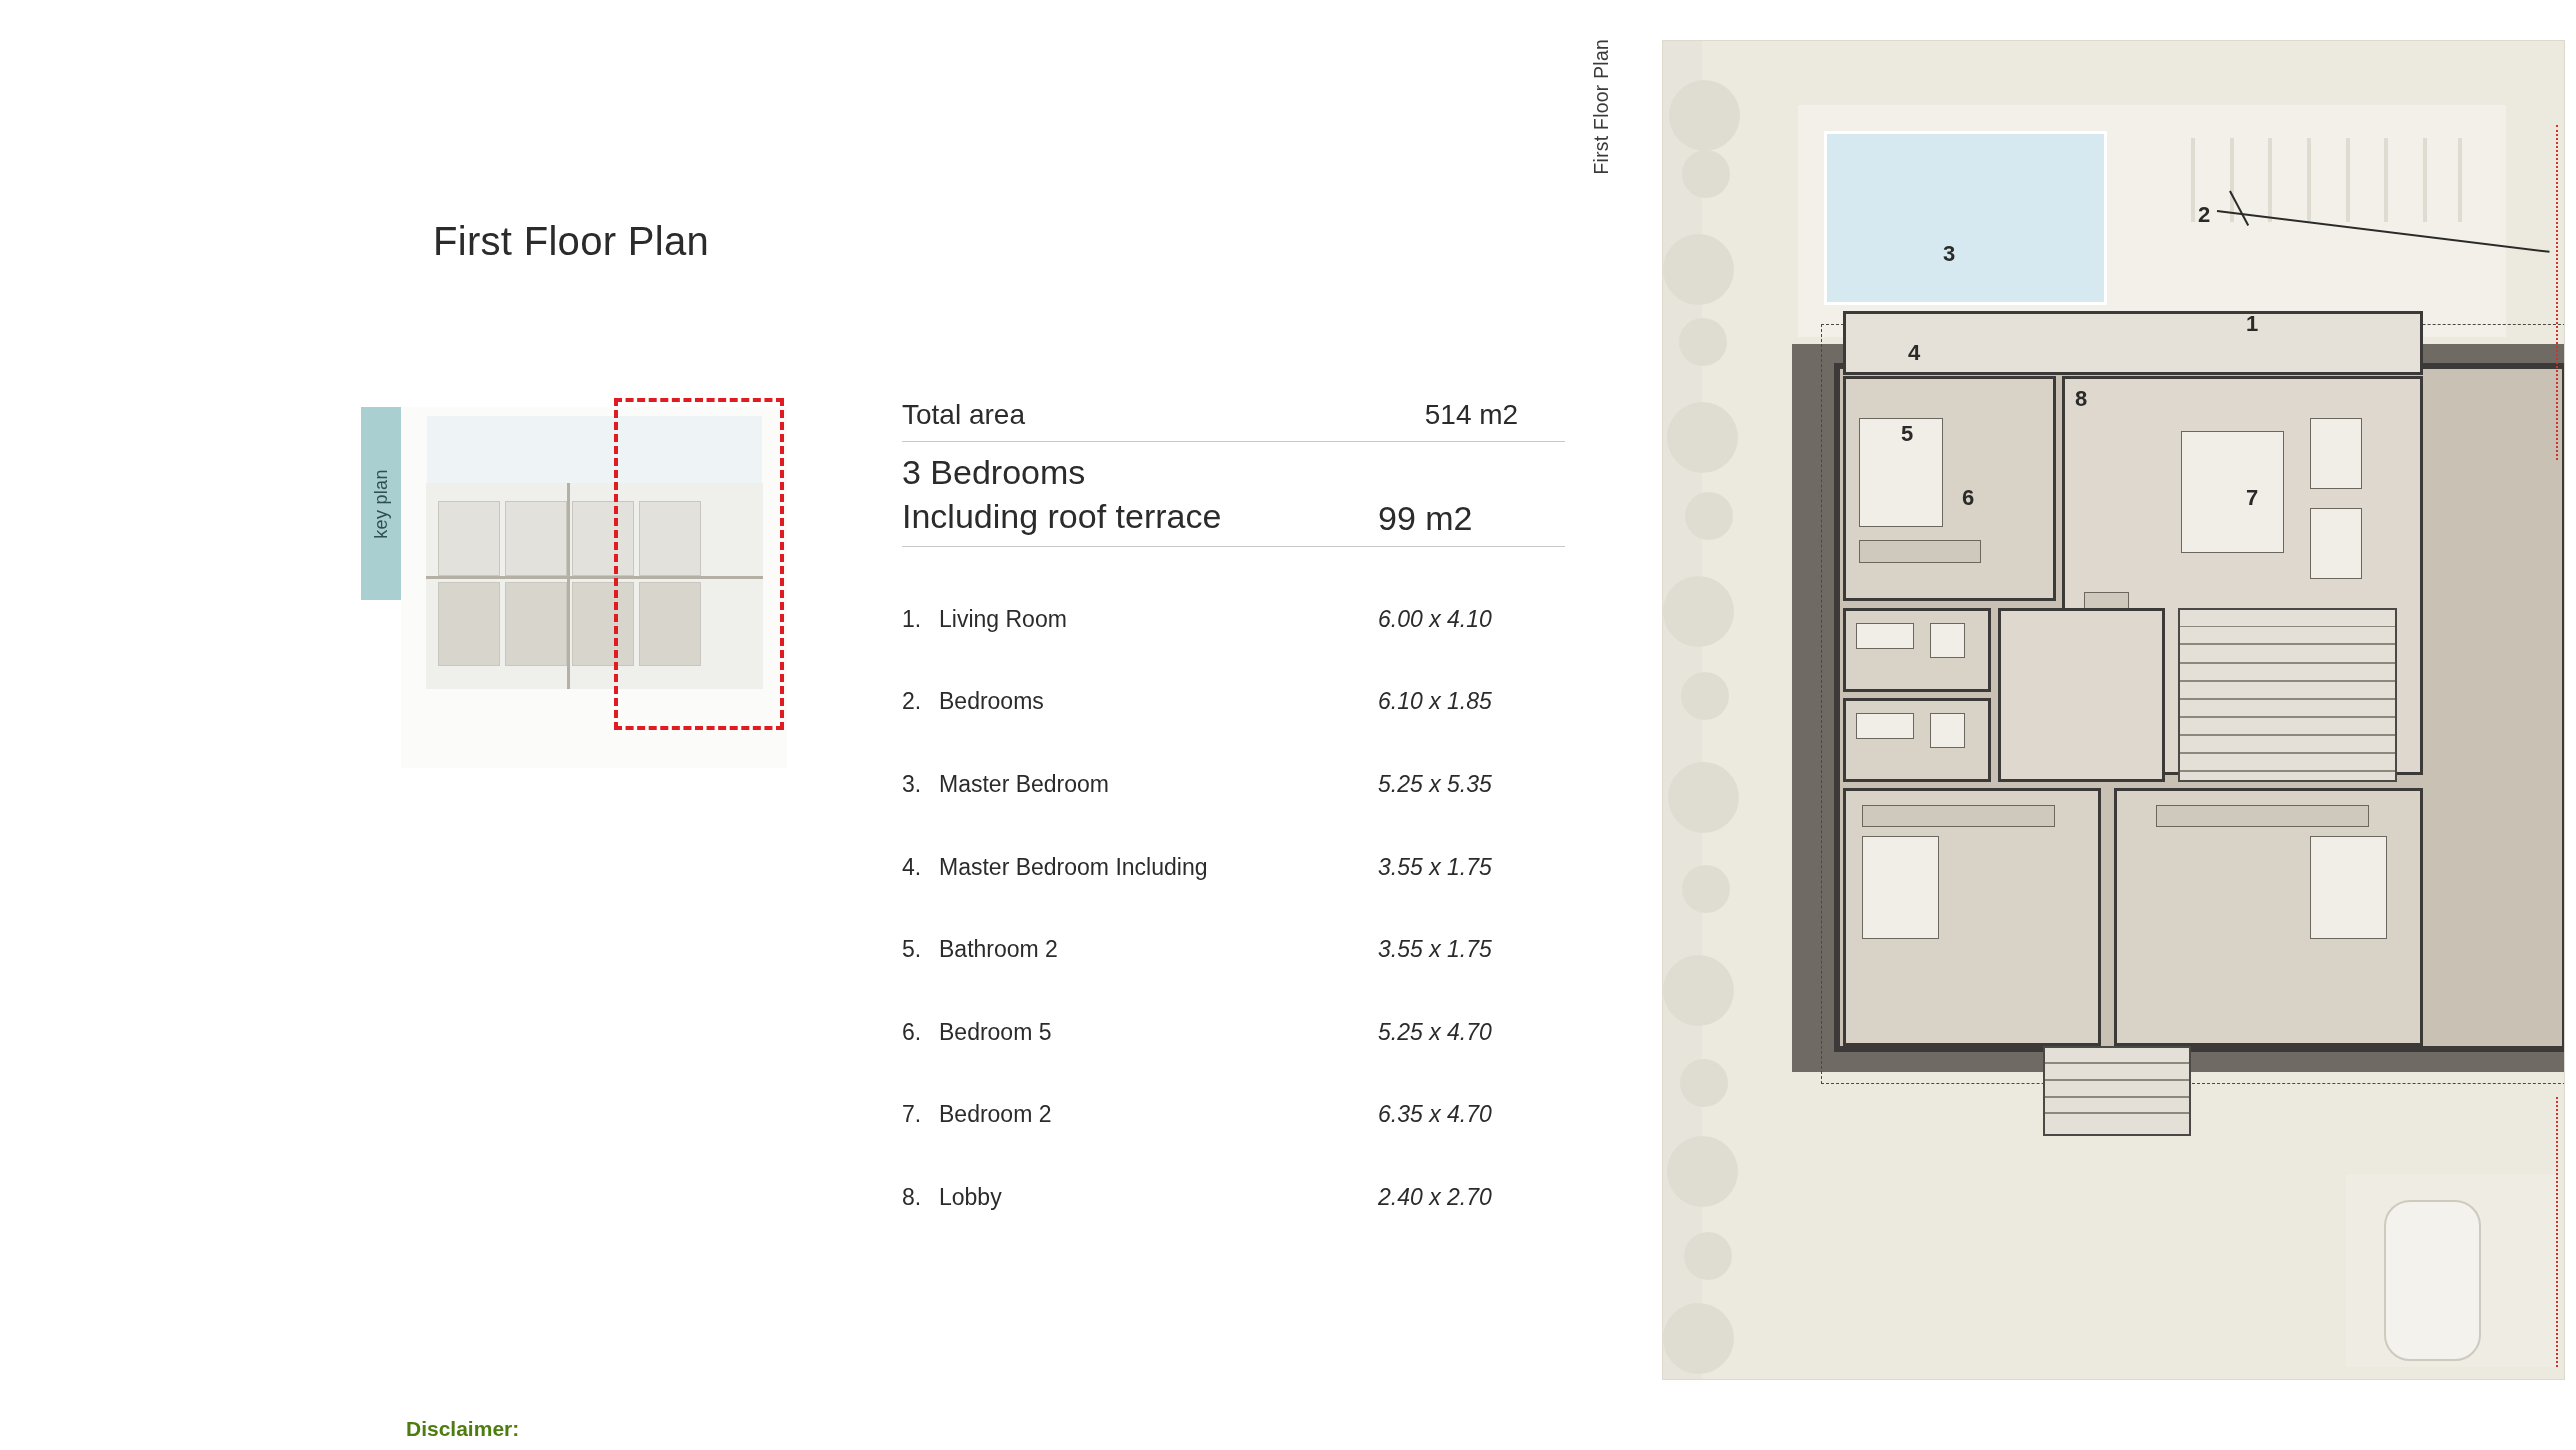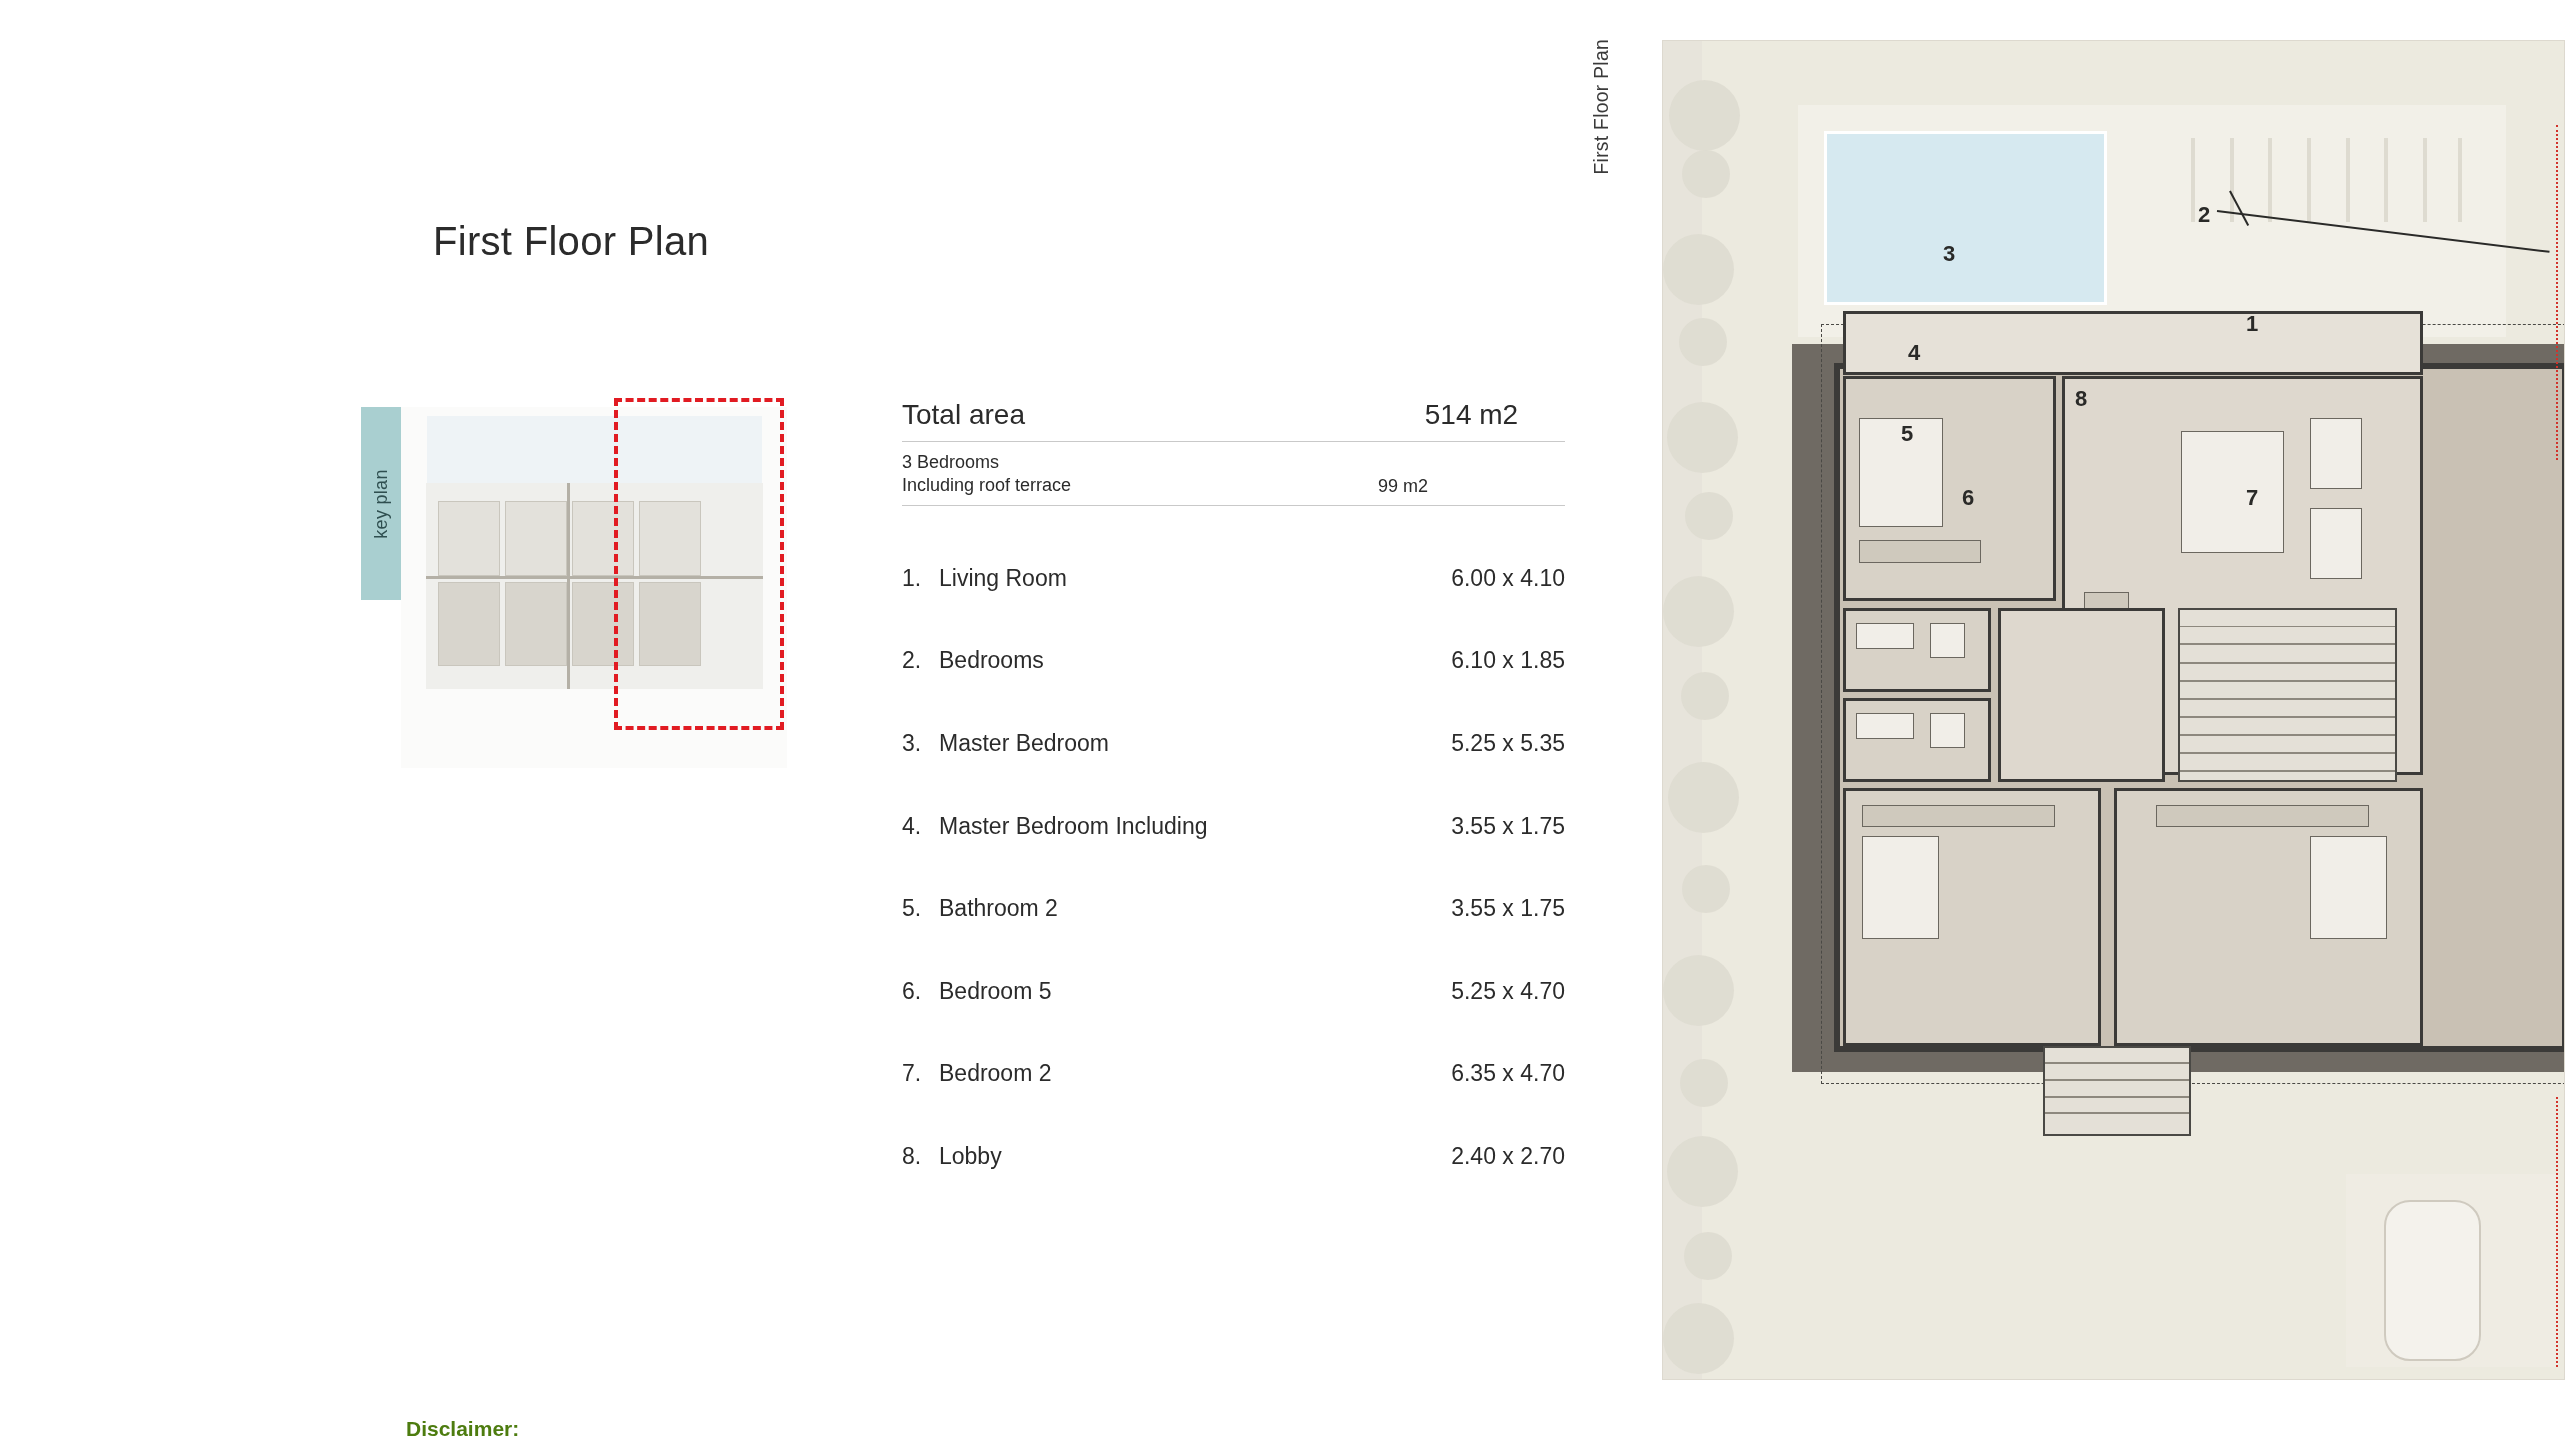--- a/index.html
+++ b/index.html
@@ -48,32 +48,32 @@
 
   
   .spec { position:absolute; left: 902px; top: 399px; width: 663px; }
   .spec-total {
     display:flex; justify-content:space-between; align-items:baseline;
     font-size: 28px; color:#2b2b2b; padding-bottom: 10.3px;
     border-bottom: 1.3px solid #c9c9c9;
   }
   .spec-bed {
     display:flex; justify-content:space-between; align-items:flex-end;
-    font-size: 18px; color:#2b2b2b; padding-top: 9px; padding-bottom: 7.7px;
+    font-size: 34px; color:#2b2b2b; padding-top: 9px; padding-bottom: 7.7px;
     border-bottom: 1.3px solid #c9c9c9;
   }
   .spec-bed .lines { line-height: 1.28; }
   .room-list { margin-top: 9px; }
   .room-item {
     display:flex; align-items:baseline; font-size: 23px; color:#2b2b2b;
     padding: 5.8px 0;
   }
   .room-num { width: 37px; flex: 0 0 37px; }
   .room-name { flex: 1 1 auto; margin-top: 44px; }
-  .room-dim { width: 187px; flex: 0 0 187px; text-align:right; }
+  .room-dim { width: 187px; flex: 0 0 187px; text-align:left;font-style:italic; }
 
   
   .plan-label {
     position:absolute; left: 1591px; top: 39px;
     font-size: 19.3px; color:#3a3a3a; letter-spacing:0.3px;
     transform-origin: left top;
     transform: rotate(-90deg) translate(-100%, 0);
   }
   .plan {
     position:absolute; left: 1662px; top: 40px; width: 903px; height: 1340px;

